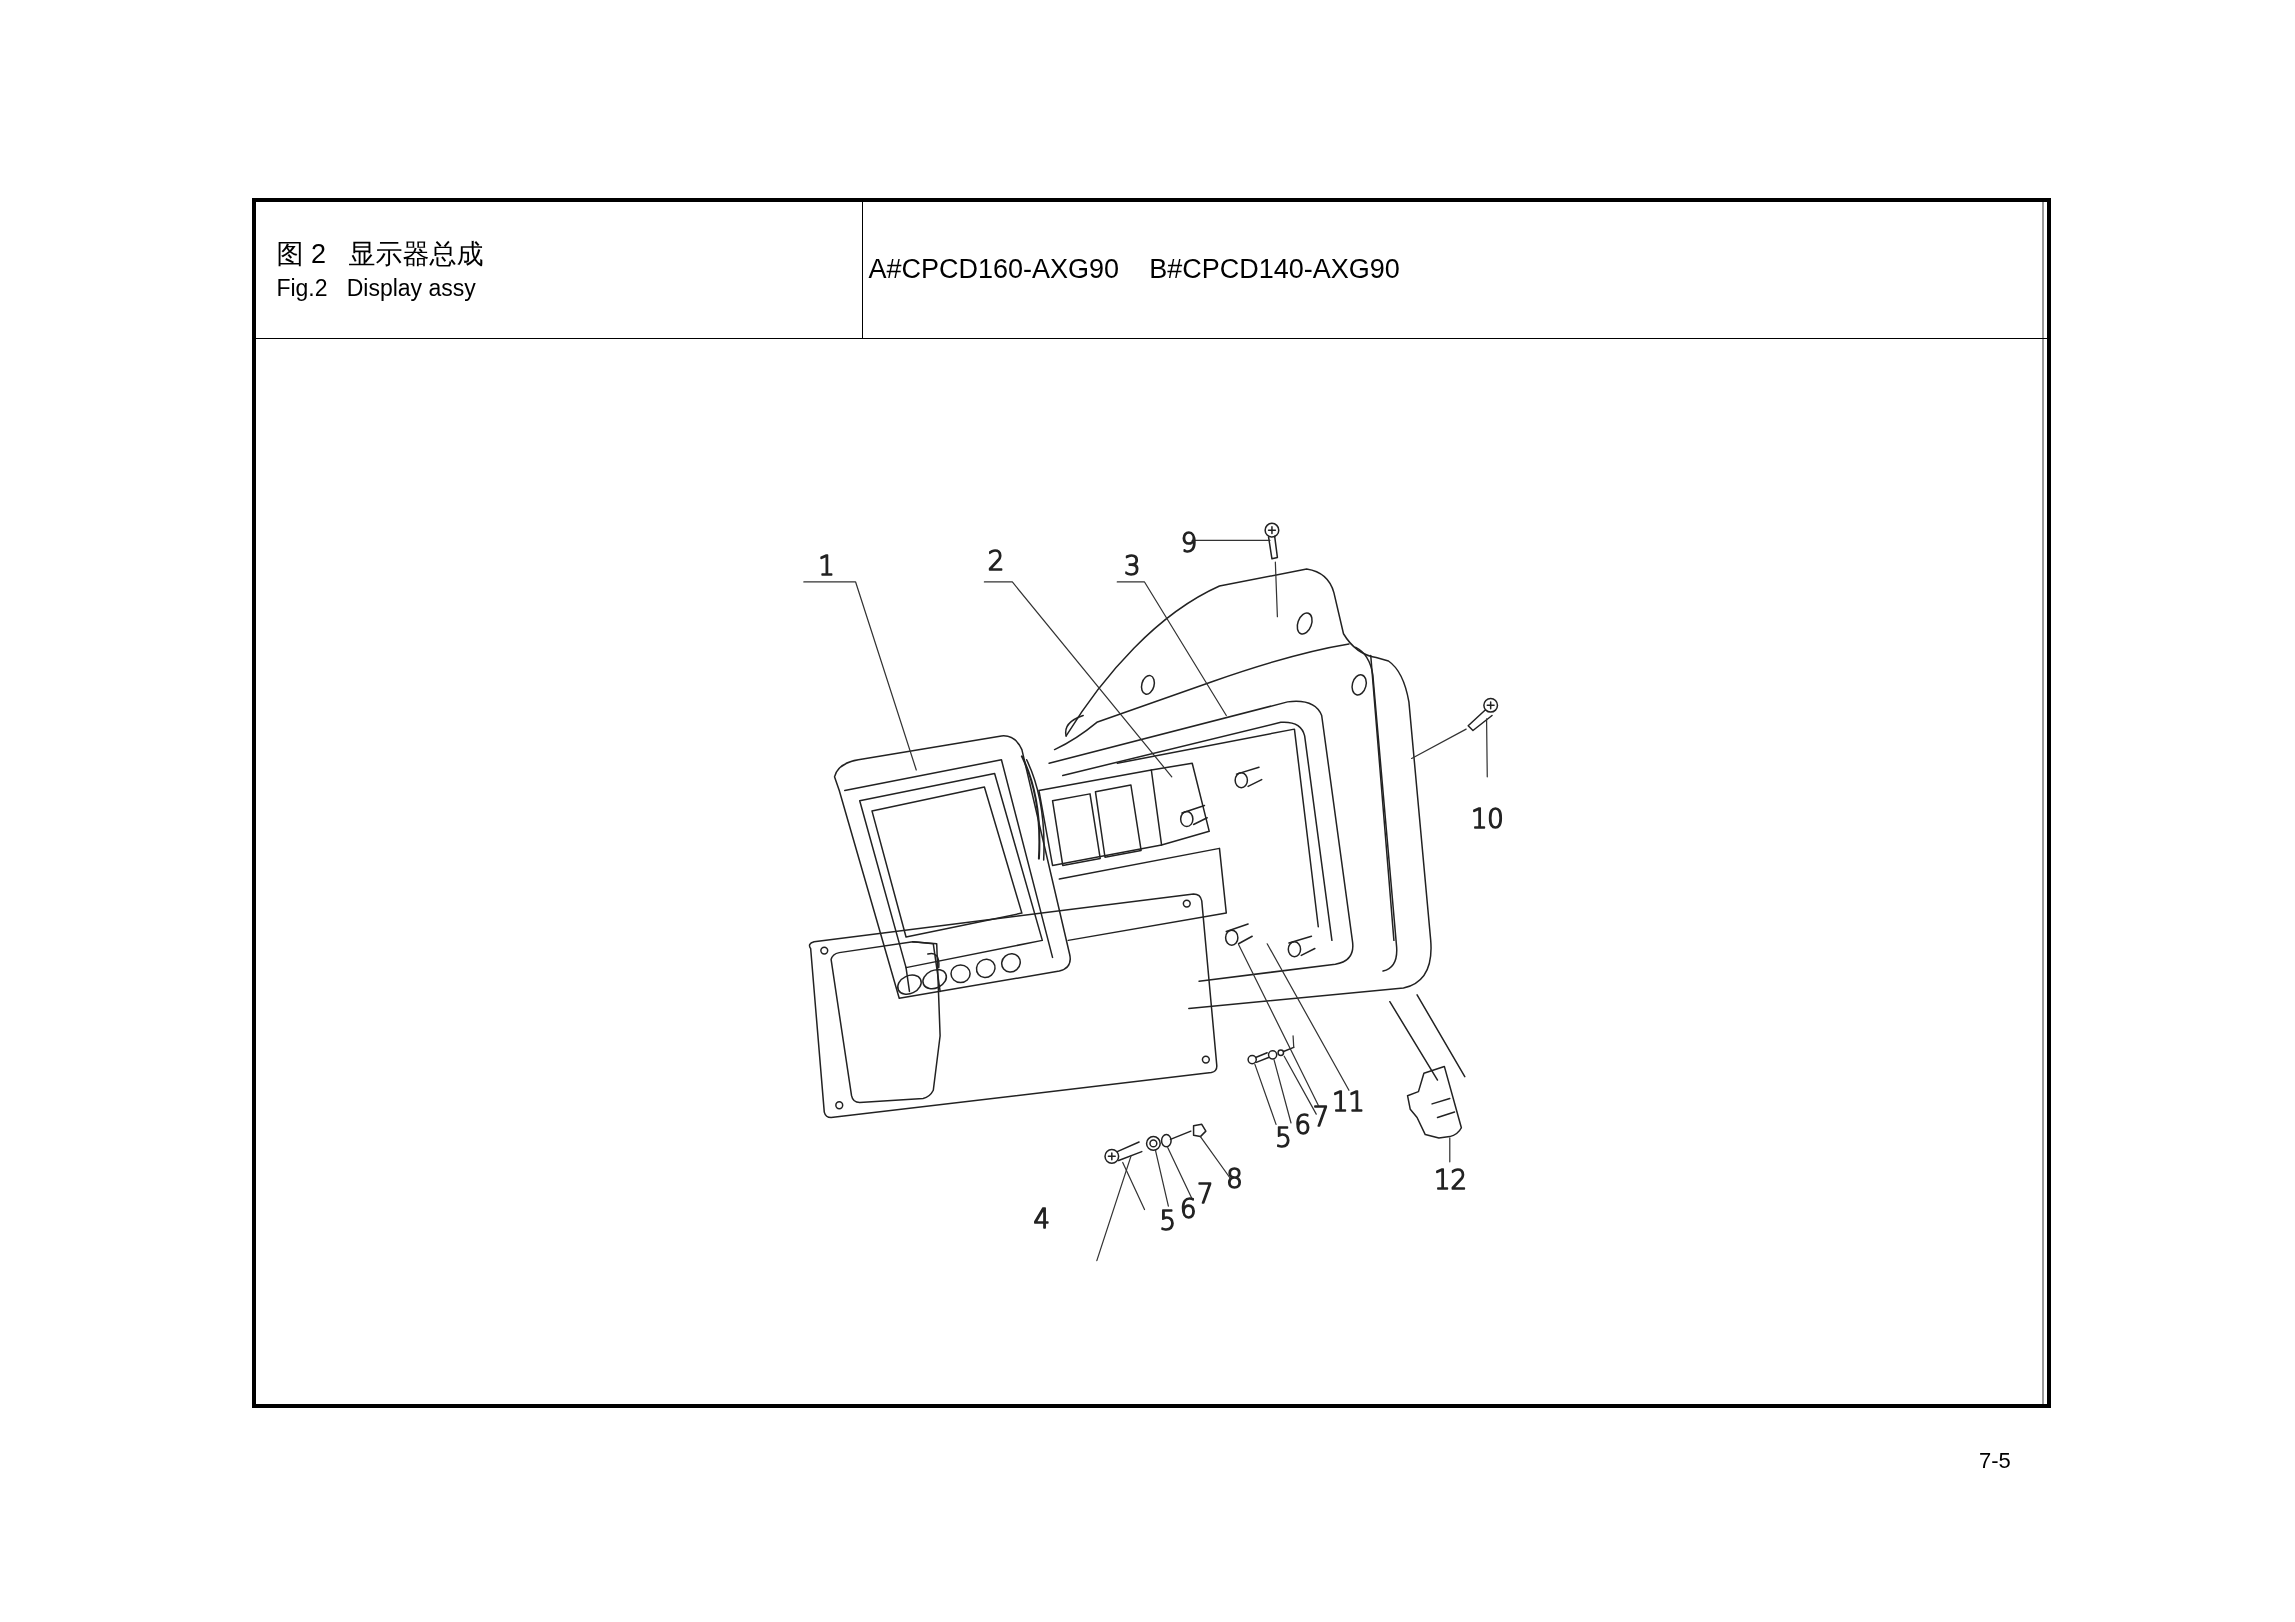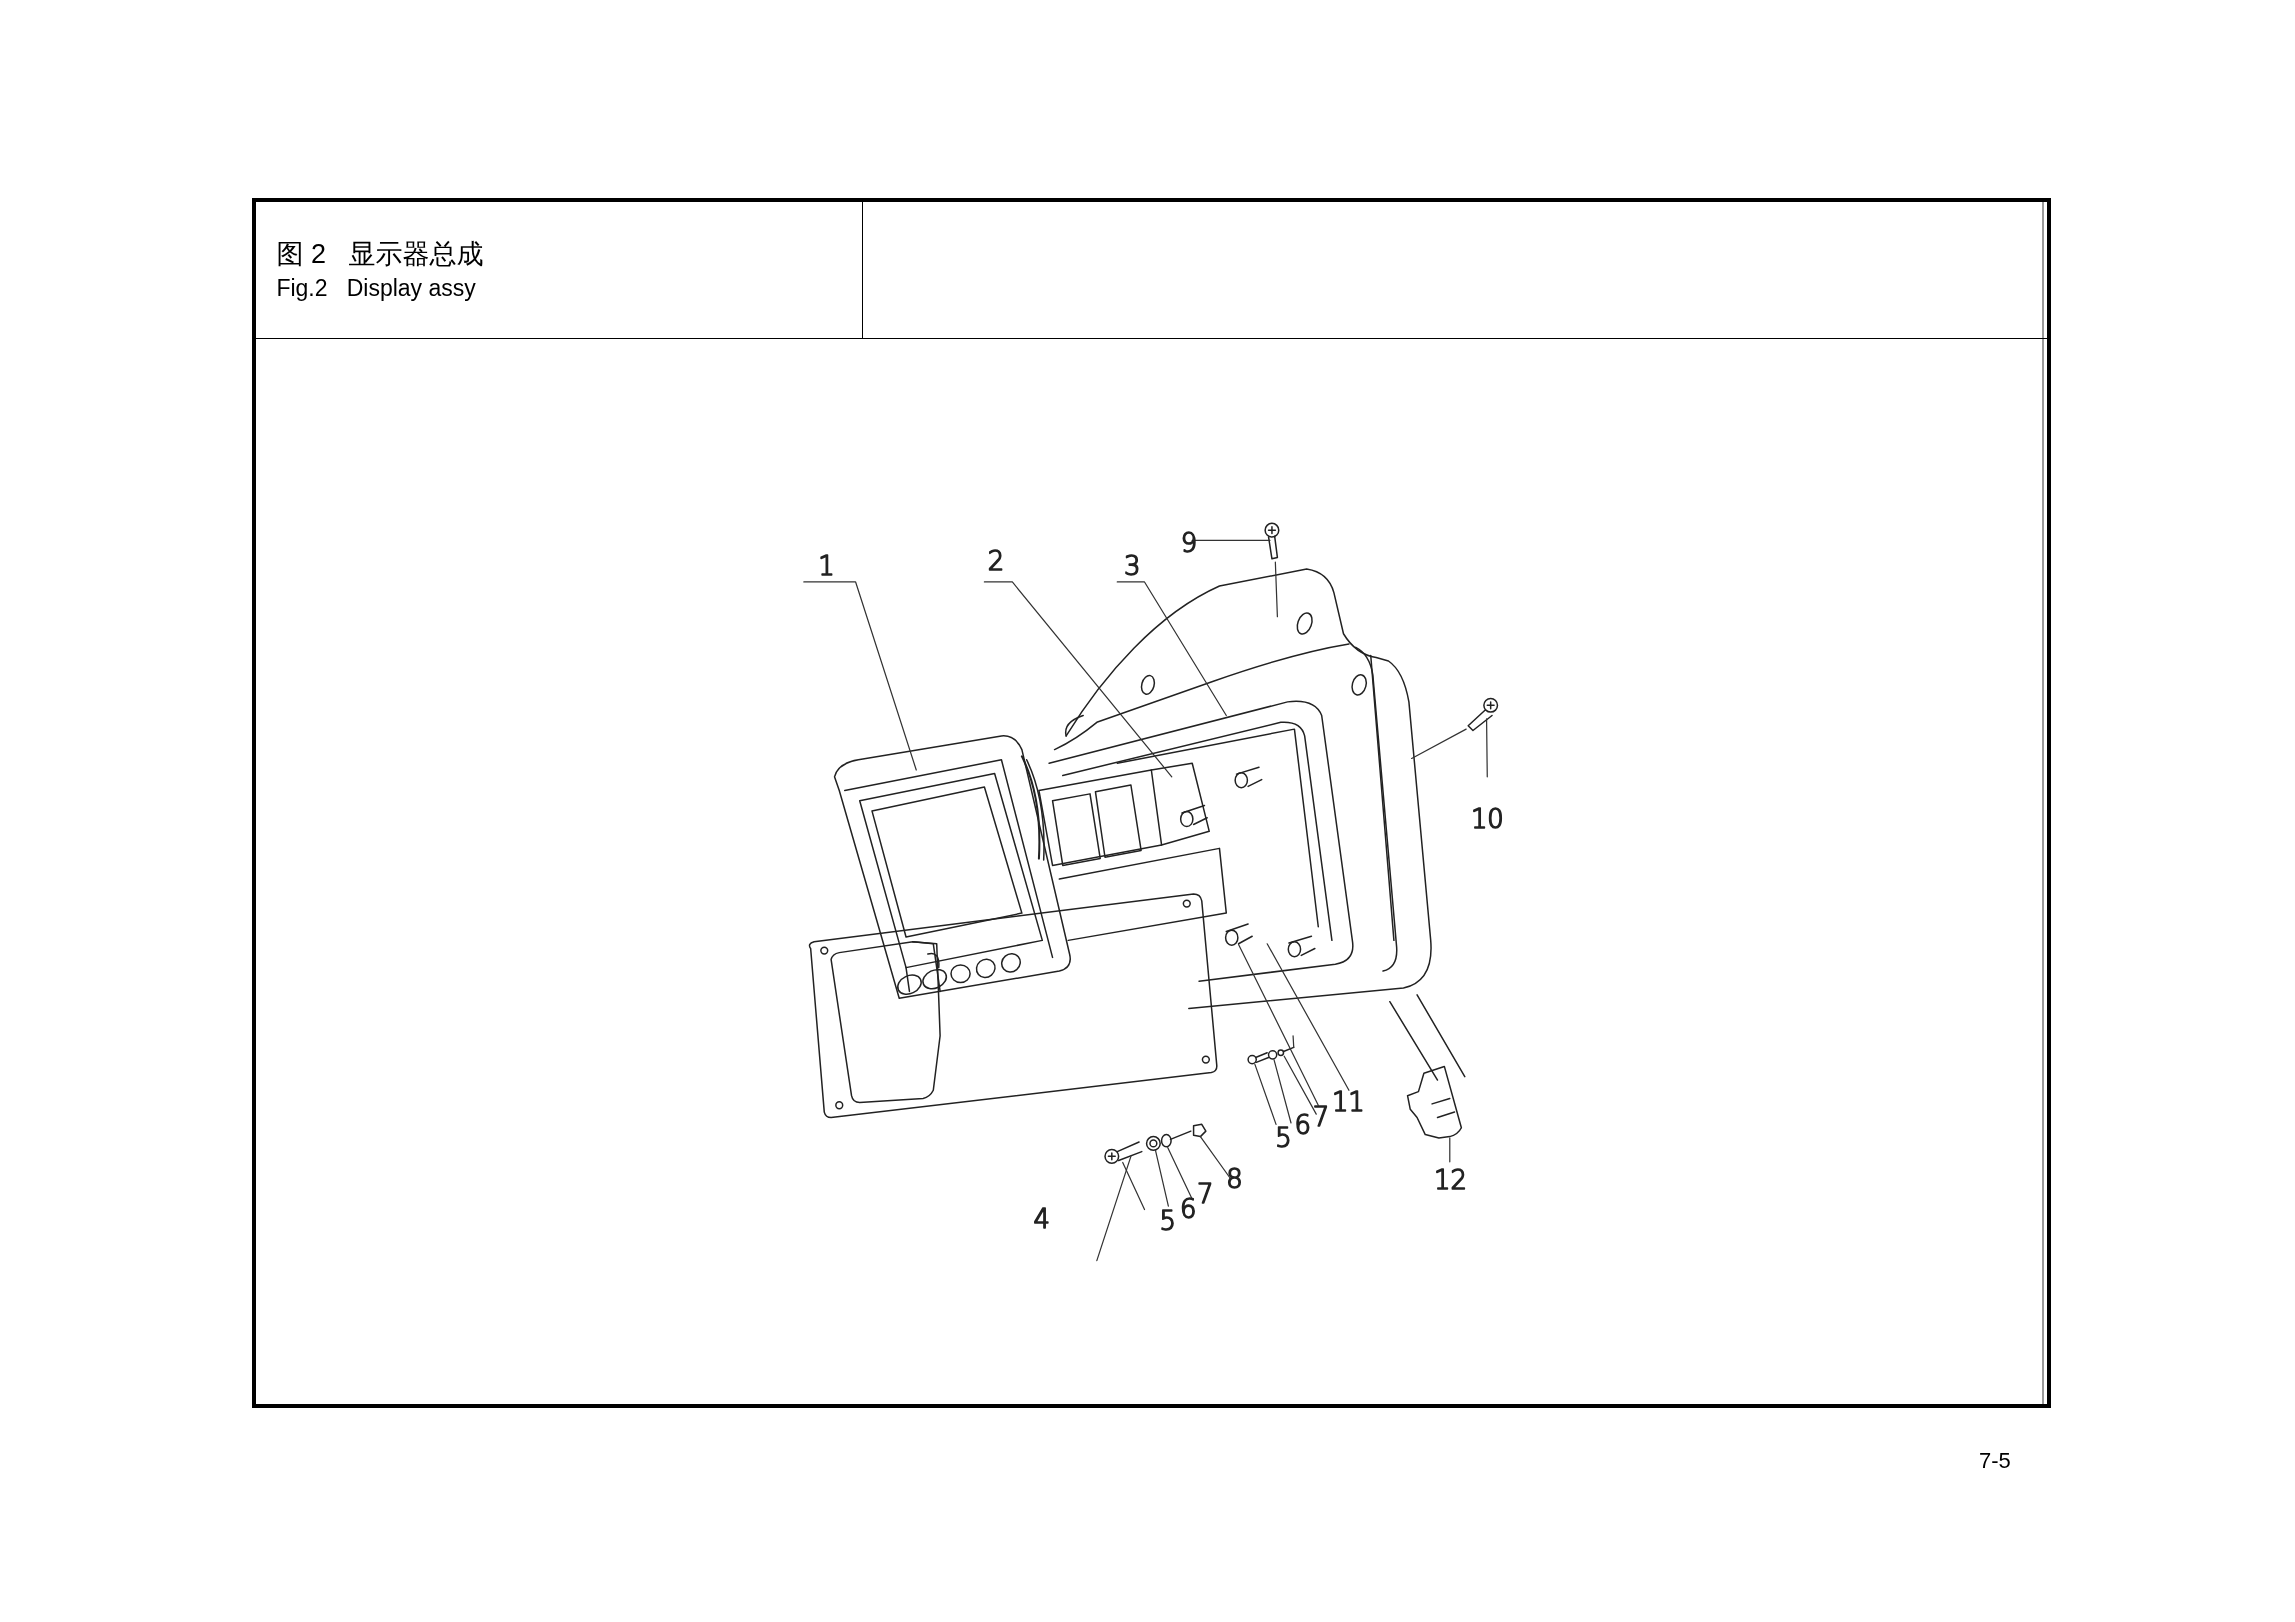--- a/index.html
+++ b/index.html
@@ -20,20 +20,23 @@
 </head>
 <body>
 
 <div class="frame">
   <div class="frame-inner-right"></div>
 
   <div class="header-row">
     <div class="title-cell">
       <div class="title-cn">图 2   显示器总成</div>
       <div class="title-en">Fig.2   Display assy</div>
+    </div>
+    <div class="model-cell">
+      <div class="model-text">A#CPCD160-AXG90    B#CPCD140-AXG90</div>
     </div>
   </div>
 
   <div class="drawing-area">
     <svg class="drawing-svg" width="1790" height="1063" viewBox="376 496 2627 1560" fill="none" stroke="#222" stroke-width="2.2" stroke-linejoin="round" stroke-linecap="round">
 
       <g>
         <path d="M1565 1080 C1620 990 1700 900 1790 860 L1918 835 Q1950 840 1958 870 L1972 930 Q1990 960 2020 965 L2038 970 Q2060 985 2068 1030 L2100 1380 Q2105 1440 2060 1450 L1745 1480"></path>
         <path d="M1548 1100 Q1580 1085 1610 1060 L1780 1000 Q1900 958 1980 945"></path>
         <path d="M1990 950 Q2010 960 2015 990 L2050 1390 Q2052 1420 2030 1425"></path>

